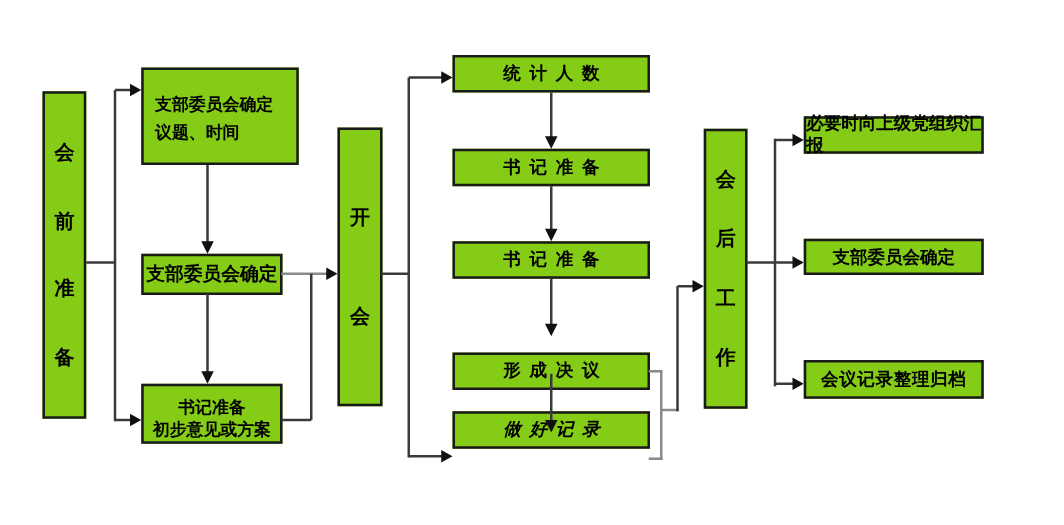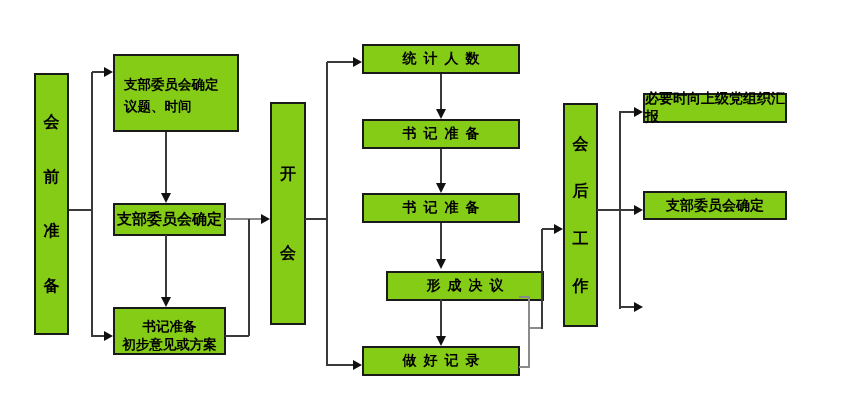--- a/index.html
+++ b/index.html
@@ -23,22 +23,22 @@
   .b-topics .lbl{white-space:pre-line;font-size:13.5px;line-height:1.6;padding:6px 4px 0 9px;text-align:left;}
   .b-notify{left:113px;top:203px;width:113px;height:33px;font-size:15px;}
   .b-secretary{left:113px;top:307px;width:113px;height:48px;align-items:flex-end;}
   .b-secretary .lbl{white-space:pre-line;font-size:13.5px;line-height:1.35;text-align:center;}
   
   .chain{left:362px;width:158px;height:30px;font-size:14px;}
   .chain .lbl{letter-spacing:.5em;padding-left:.5em;display:inline-block;}
   .b-count  {top:44px;}
   .b-announce{top:119px;}
   .b-discuss{top:193px;}
-  .b-resolve{top:271px;margin-left:24px;}
-  .b-record {top:346px;}
+  .b-resolve{top:282px;}
+  .b-record {top:329px;font-style:italic;}
   
   .rbox{left:643px;width:144px;font-size:14px;}
   .b-report   {top:93px; height:30px;}
   .b-implement{top:191px;height:29px;}
   .b-archive  {top:288px;height:31px;letter-spacing:.04em;}
   
   .hl,.vl{position:absolute;background:#3a3a3a;}
   .hl{height:2px;}
   .vl{width:2px;}
   .gray{background:#8a8a8a;}
@@ -103,20 +103,23 @@
   <div class="box chain b-record">
     <span class="lbl">做好记录</span>
   </div>
 
   <div class="box rbox b-report">
     <span class="lbl">必要时向上级党组织汇报</span>
   </div>
   <div class="box rbox b-implement">
     <span class="lbl">支部委员会确定</span>
   </div>
+  <div class="box rbox b-archive">
+    <span class="lbl">会议记录整理归档</span>
+  </div>
 
   <div class="hl" style="left:69px;top:209px;width:23px;"></div>
   <div class="vl" style="left:91px;top:72px;height:265px;"></div>
   <div class="hl" style="left:92px;top:71px;width:13px;"></div>
   <div class="ar" style="left:104px;top:67px;"></div>
   <div class="hl" style="left:92px;top:335px;width:13px;"></div>
   <div class="ar" style="left:104px;top:331px;"></div>
 
   <div class="vl" style="left:165px;top:132px;height:62px;"></div>
   <div class="ad" style="left:161px;top:193px;"></div>

